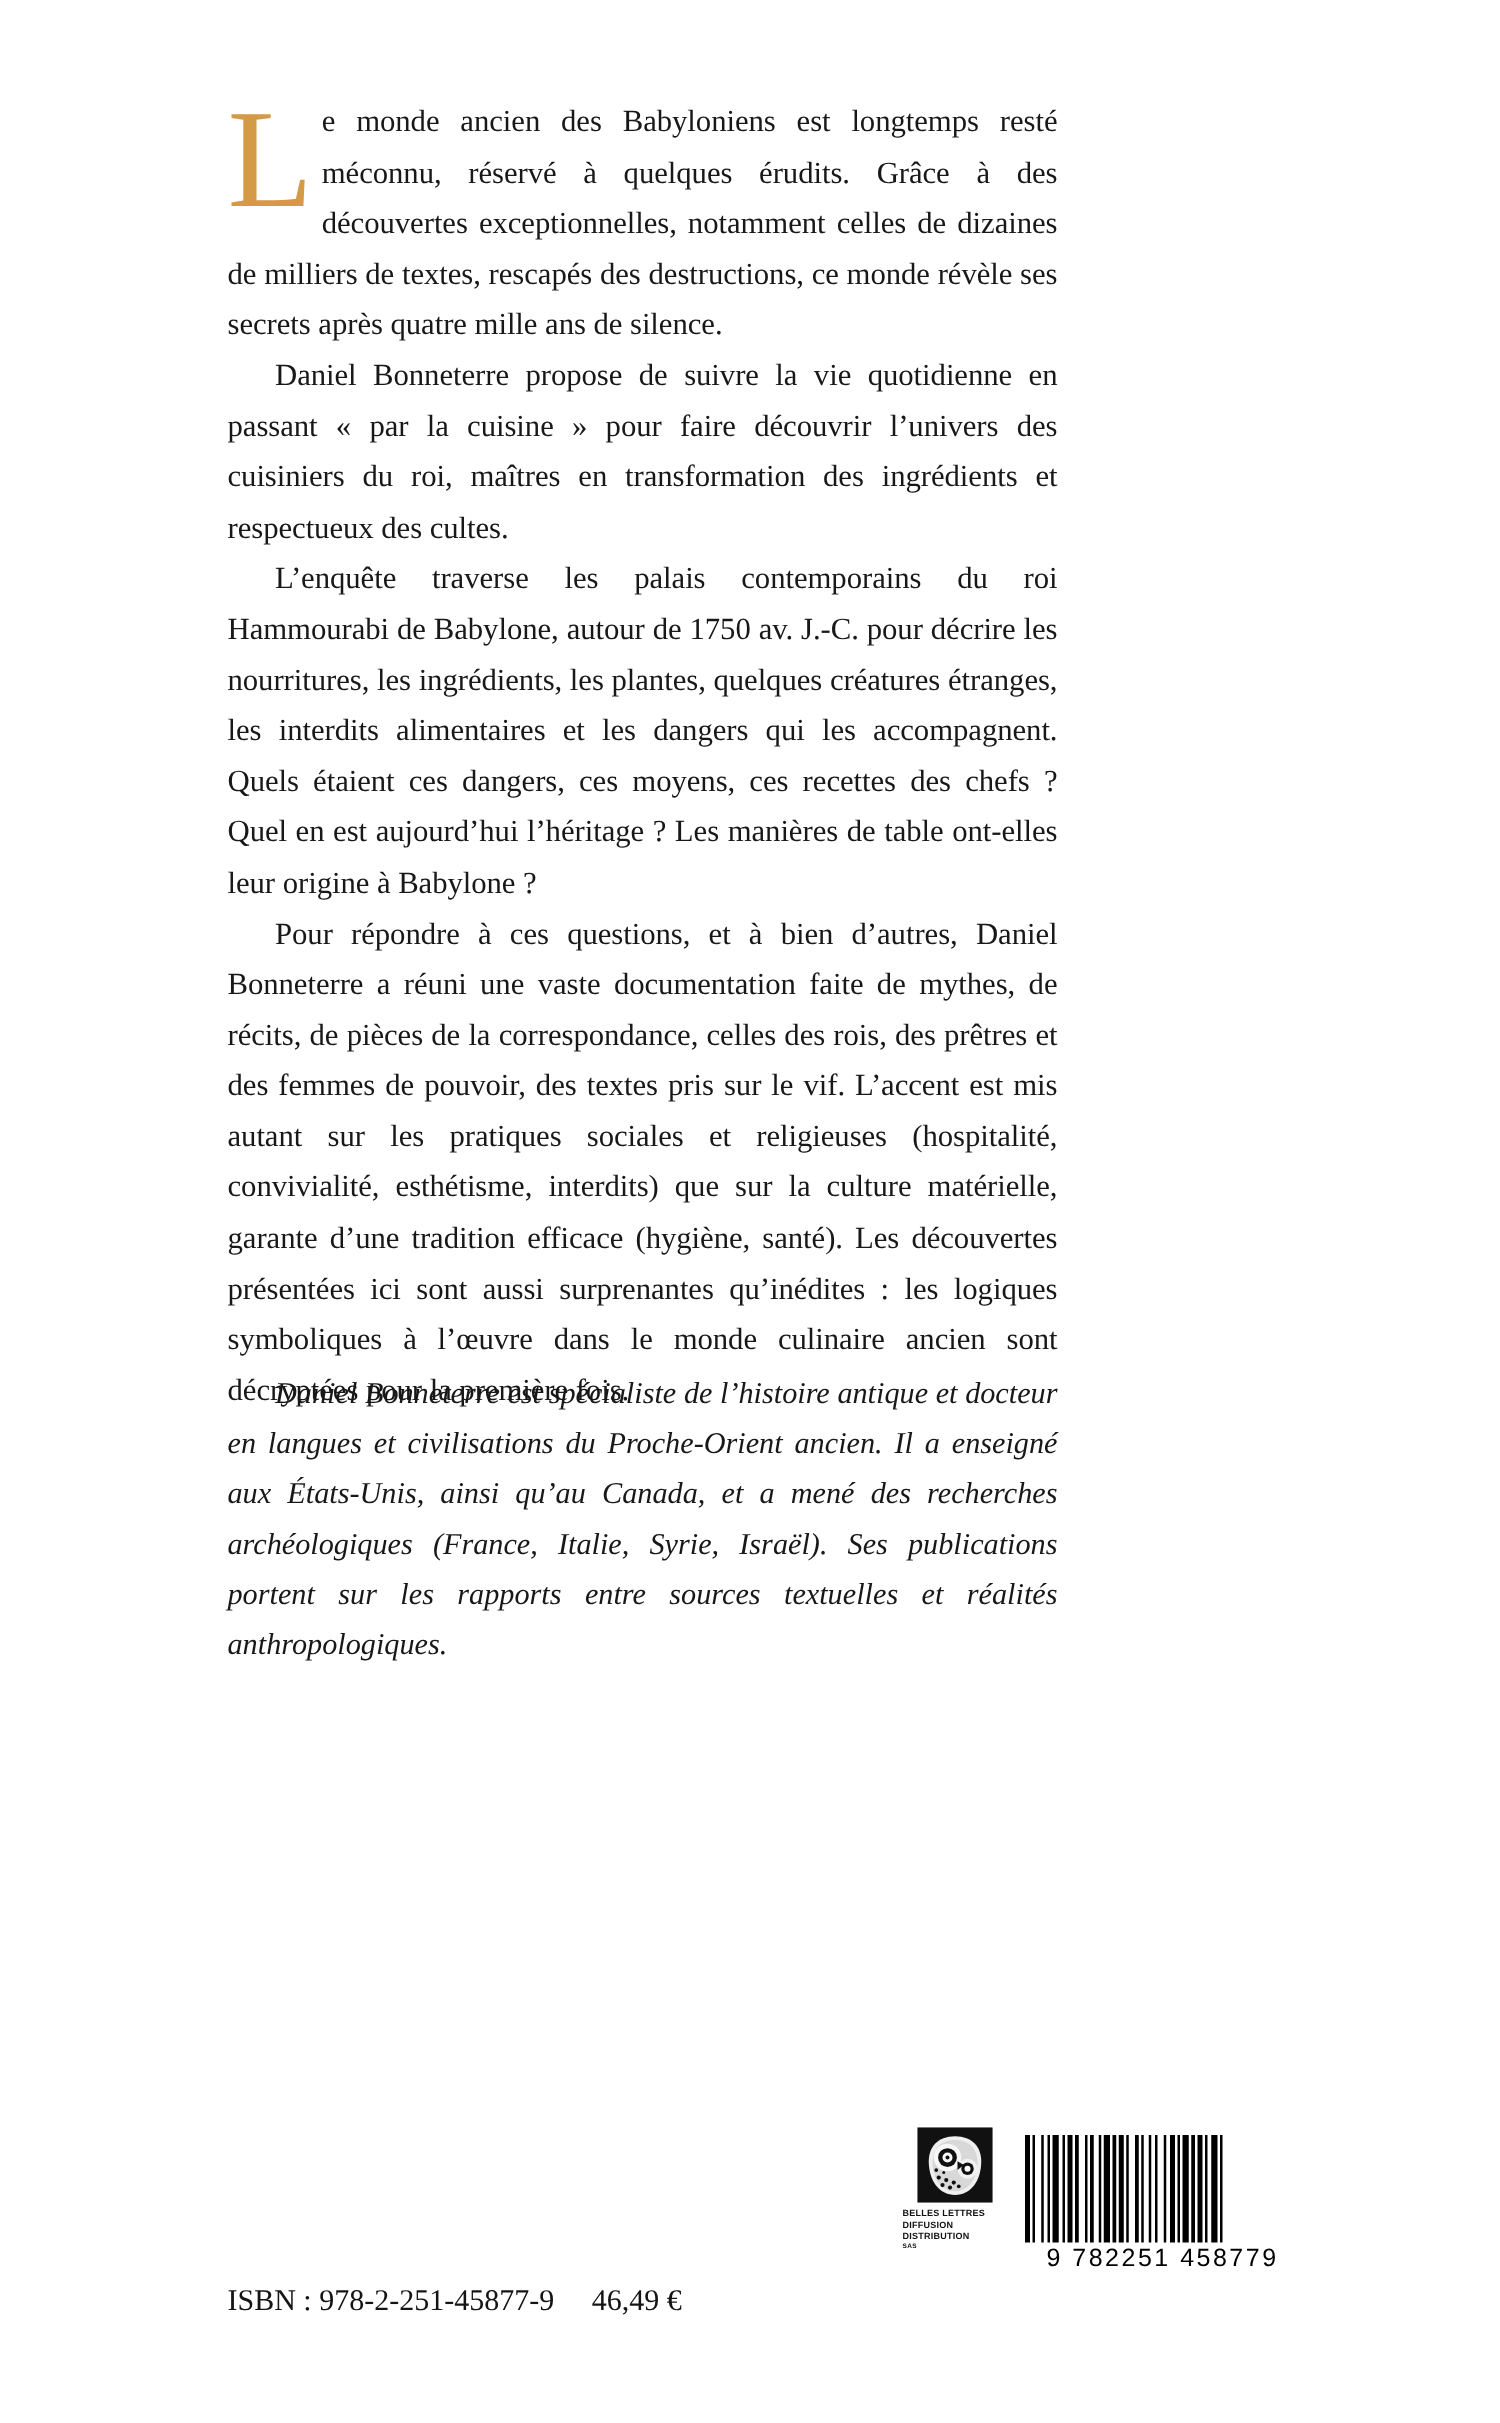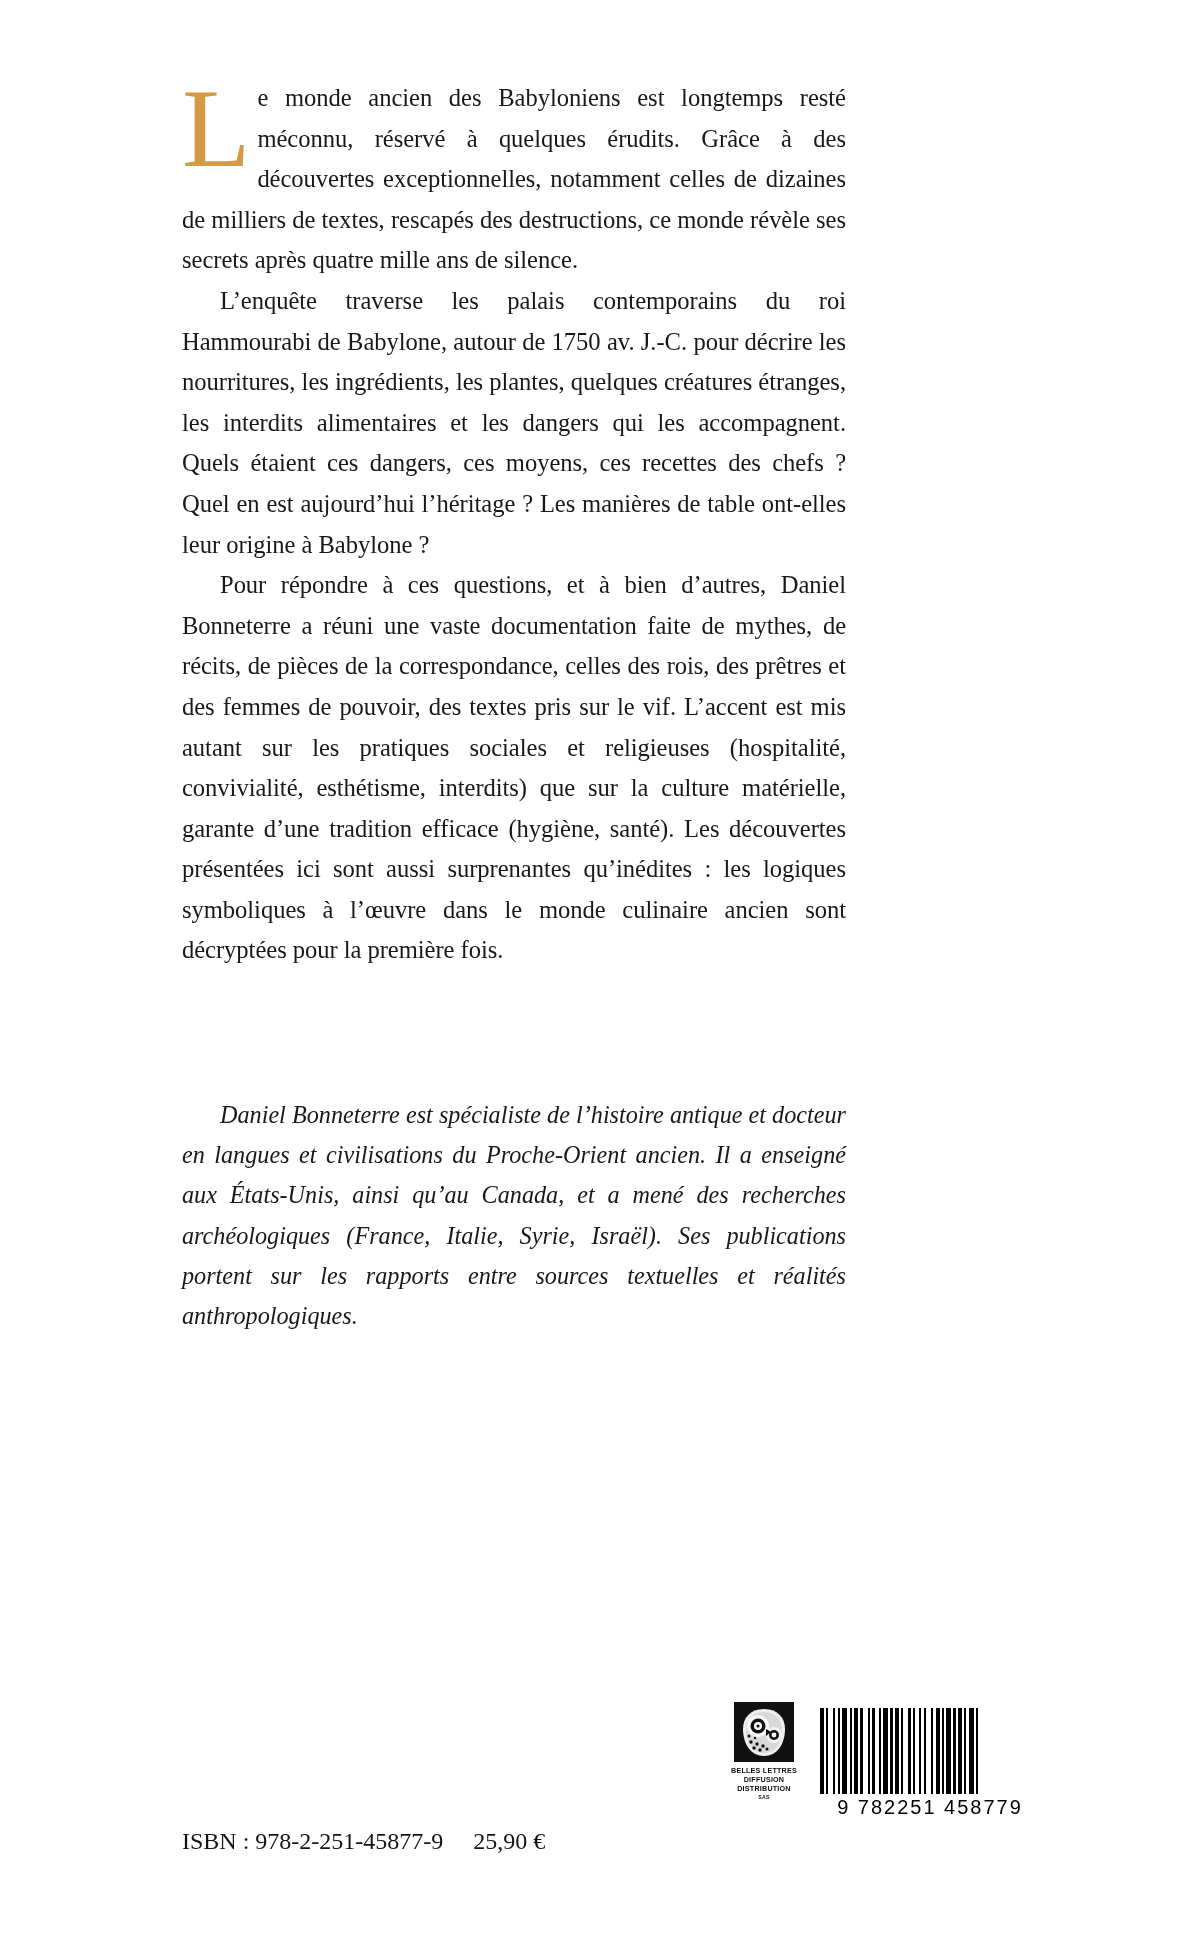--- a/index.html
+++ b/index.html
@@ -126,21 +126,21 @@
     height: 60px;
     margin: 0 auto;
     background: #111111;
     position: relative;
     overflow: hidden;
   }
   #logo-mark svg { display: block; }
 
   #logo-words {
     margin-top: 4px;
-    text-align: center;
+    text-align: left;
     font-family: "Liberation Sans", sans-serif;
     font-weight: bold;
     font-size: 7.2px;
     line-height: 9.1px;
     letter-spacing: 0.2px;
     color: #111111;
   }
   #logo-words .tiny {
     font-size: 5.2px;
     letter-spacing: 0.3px;
@@ -176,37 +176,38 @@
 </style>
 </head>
 <body>
 
 <div id="page">
 
   <div id="blurb">
 
     <p class="para" id="para-opening"><span class="dropcap">L</span><span>e monde ancien des Babyloniens est longtemps resté méconnu, réservé à quelques érudits. Grâce à des découvertes exceptionnelles, notamment celles de dizaines de milliers de textes, rescapés des destructions, ce monde révèle ses secrets après quatre mille ans de silence.</span></p>
 
+    <p class="para">Daniel Bonneterre propose de suivre la vie quotidienne en passant « par la cuisine » pour faire découvrir l’univers des cuisiniers du roi, maîtres en transformation des ingrédients et respectueux des cultes.</p>
 
     <p class="para">L’enquête traverse les palais contemporains du roi Hammourabi de Babylone, autour de 1750 av. J.-C. pour décrire les nourritures, les ingrédients, les plantes, quelques créatures étranges, les interdits alimentaires et les dangers qui les accompagnent. Quels étaient ces dangers, ces moyens, ces recettes des chefs ? Quel en est aujourd’hui l’héritage ? Les manières de table ont-elles leur origine à Babylone ?</p>
 
     <p class="para">Pour répondre à ces questions, et à bien d’autres, Daniel Bonneterre a réuni une vaste documentation faite de mythes, de récits, de pièces de la correspondance, celles des rois, des prêtres et des femmes de pouvoir, des textes pris sur le vif. L’accent est mis autant sur les pratiques sociales et religieuses (hospitalité, convivialité, esthétisme, interdits) que sur la culture matérielle, garante d’une tradition efficace (hygiène, santé). Les découvertes présentées ici sont aussi surprenantes qu’inédites : les logiques symboliques à l’œuvre dans le monde culinaire ancien sont décryptées pour la première fois.</p>
 
   </div>
 
   <div id="bio">
     <p>Daniel Bonneterre est spécialiste de l’histoire antique et docteur en langues et civilisations du Proche-Orient ancien. Il a enseigné aux États-Unis, ainsi qu’au Canada, et a mené des recherches archéologiques (France, Italie, Syrie, Israël). Ses publications portent sur les rapports entre sources textuelles et réalités anthropologiques.</p>
   </div>
 
   <div id="footer">
 
 
     <div id="isbn-row">
       <span>ISBN : 978-2-251-45877-9</span>
-      <span>25,90 €</span>
+      <span>46,49 €</span>
     </div>
 
     <div id="publisher-logo">
       <div id="logo-mark">
         <svg width="60" height="60" viewBox="0 0 60 60" aria-hidden="true">
           <rect x="0" y="0" width="60" height="60" fill="#111111"></rect>
 
           <path d="M30 7 C16 7 9 16 9 27 C9 42 17 54 30 54 C43 54 51 42 51 27 C51 16 44 7 30 7 Z" fill="#efefef"></path>
 
           <path d="M30 10 C18 10 12 18 12 28 C12 41 19 51 30 51 C41 51 48 41 48 28 C48 18 42 10 30 10 Z" fill="#d8d8d8"></path>

